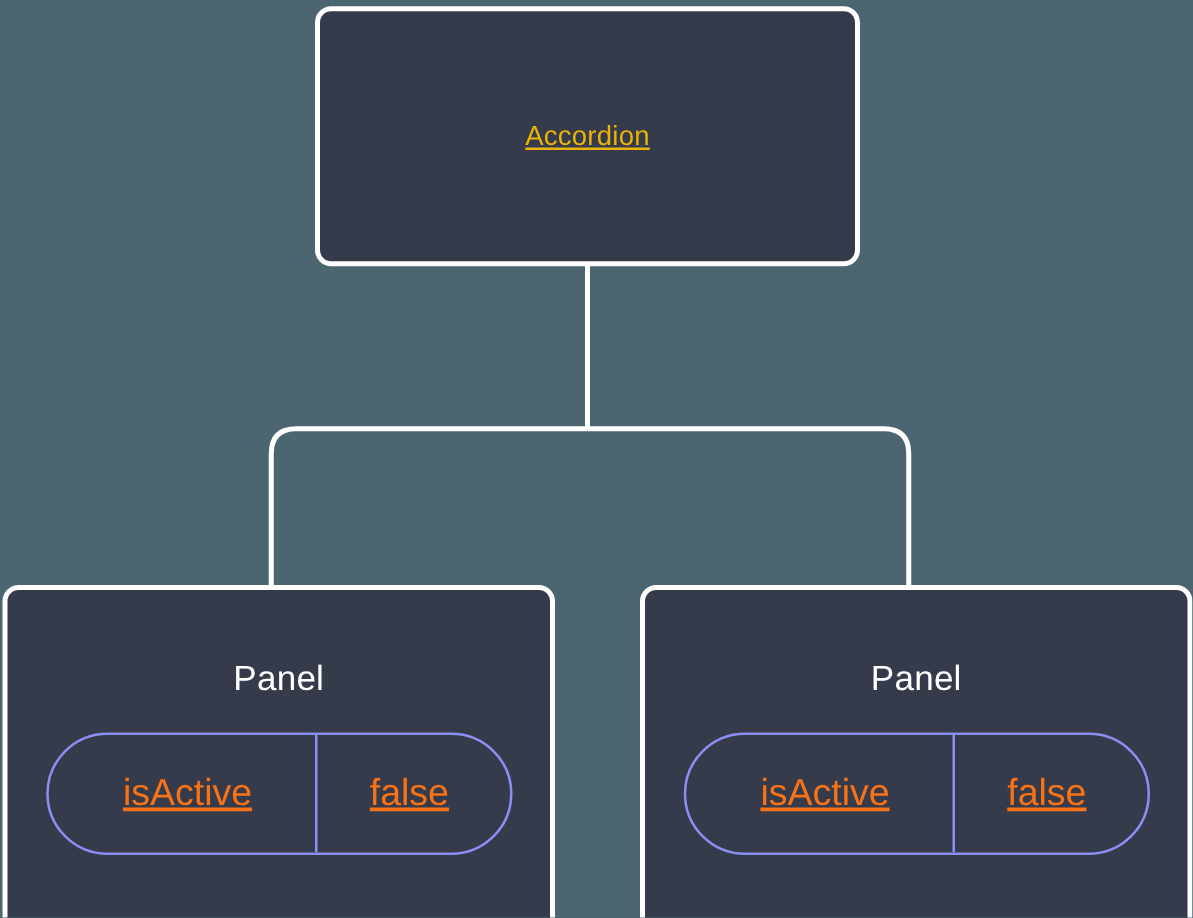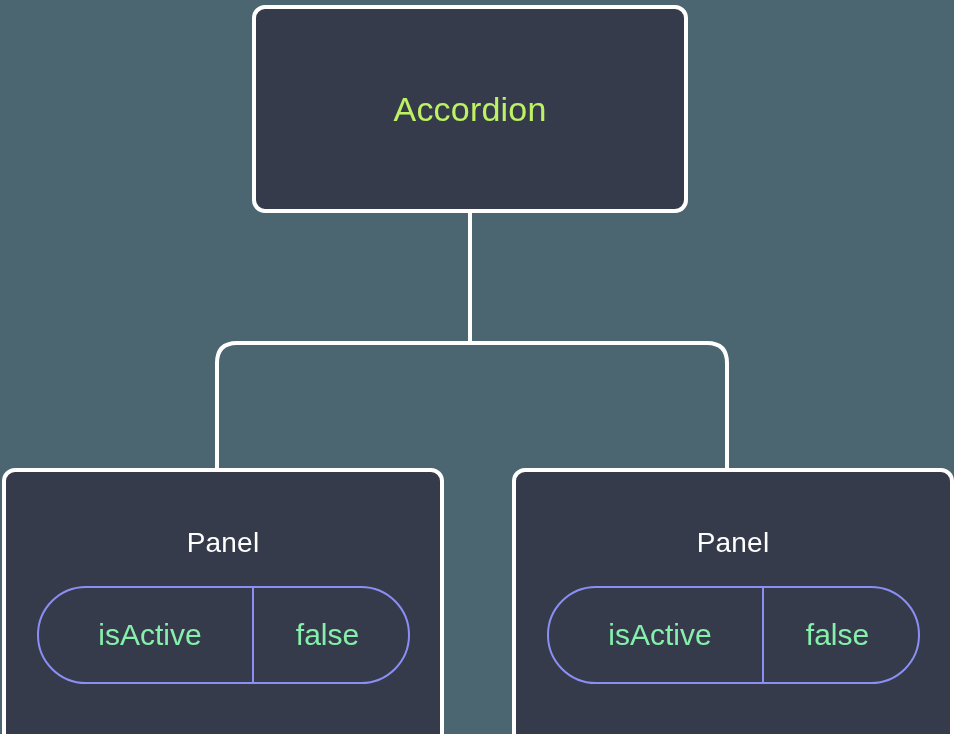--- a/index.html
+++ b/index.html
@@ -49,25 +49,26 @@
 
   
   .node-root {
     left: 252px;
     top: 5px;
     width: 436px;
     height: 208px;
     justify-content: center;
   }
   .node-root .node-title {
-    font-size: 34px;
+    font-size: 22px;
     line-height: 40px;
-    color: #bef264;
+    color: #eab308;
     letter-spacing: 0.2px;
     white-space: nowrap;
+    text-decoration: underline;
   }
 
   
   .node-child {
     top: 468px;
     width: 442px;
     height: 280px;          
     justify-content: flex-start;
     padding-top: 52px;
   }
@@ -94,23 +95,24 @@
     color: #8b8ff5;
     overflow: hidden;
   }
   .prop-key,
   .prop-val {
     display: flex;
     align-items: center;
     justify-content: center;
     font-size: 30px;
     line-height: 34px;
-    color: #86efac;
+    color: #f97316;
     white-space: nowrap;
     box-sizing: border-box;
+    text-decoration: underline;
   }
   .prop-key {
     width: 215px;
     padding-left: 10px;
     border-right: 2px solid #8b8ff5;
   }
   .prop-val {
     width: 154px;
     padding-right: 6px;
   }

